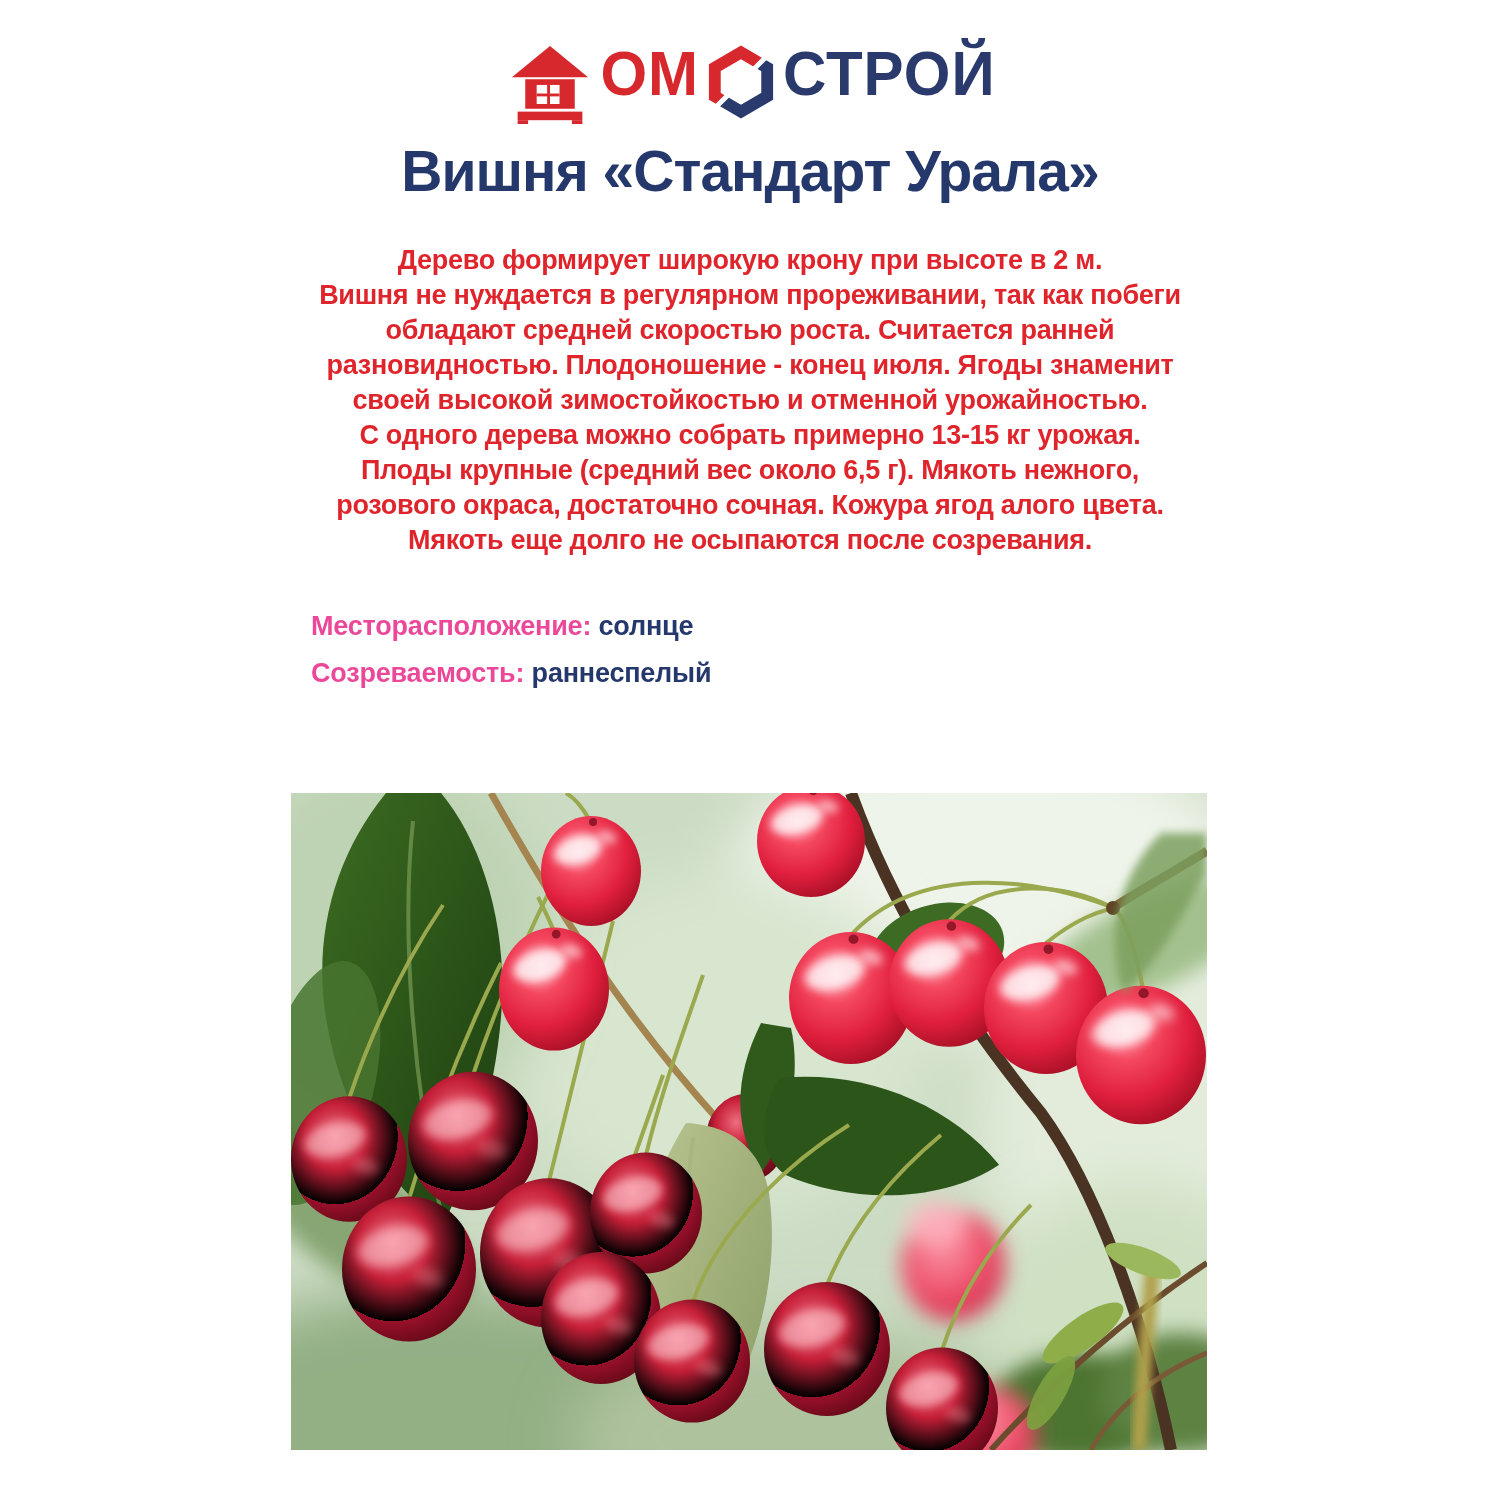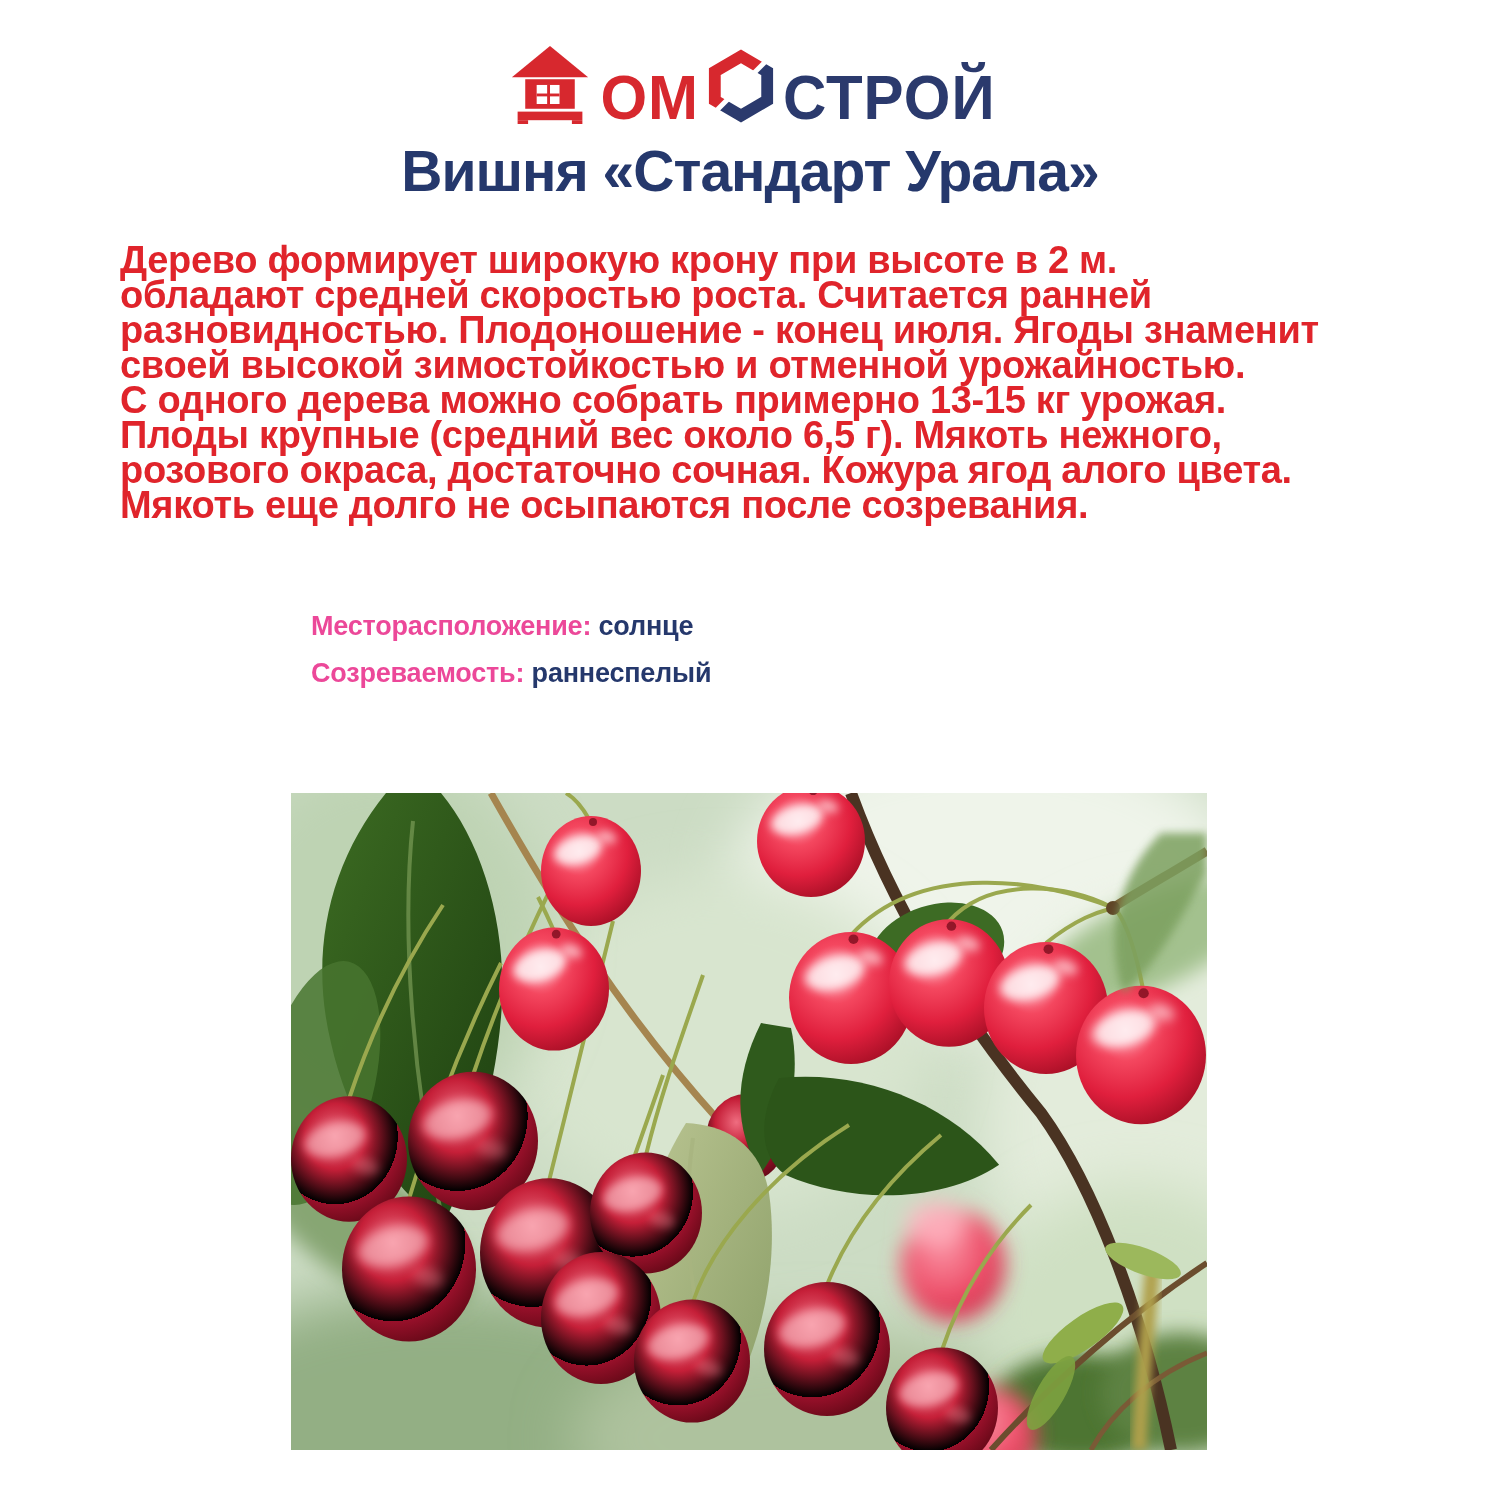--- a/index.html
+++ b/index.html
@@ -3,37 +3,37 @@
 <meta charset="utf-8">
 <style>
   html,body{margin:0;padding:0;background:#ffffff;}
   .page{
     position:relative;width:1500px;height:1500px;background:#ffffff;
     overflow:hidden;font-family:"Liberation Sans", sans-serif;
   }
   
   .logo-row{
     position:absolute;top:44px;left:0;width:100%;
-    display:flex;justify-content:center;align-items:flex-end;gap:4px;
+    display:flex;justify-content:center;align-items:flex-start;gap:4px;
   }
   .logo-word{
     font-weight:bold;font-size:60px;line-height:1;letter-spacing:1px;
     transform:scaleY(1.05);
   }
   .logo-om{color:#d7282e;}
   .logo-stroy{color:#2b3a6d;}
   
   .title{
     position:absolute;top:138px;left:0;width:100%;text-align:center;
     color:#25386c;font-size:57px;font-weight:bold;letter-spacing:-1px;
   }
   
   .desc{
-    position:absolute;top:243px;left:120px;right:120px;
-    color:#e0242b;font-weight:bold;font-size:38px;line-height:35px;
+    position:absolute;top:243px;left:120px;right:120px;text-align:center;
+    color:#e0242b;font-weight:bold;font-size:27px;line-height:35px;
     letter-spacing:-0.3px;
   }
   
   .attrs{position:absolute;top:612px;left:311px;}
   .attr-row{font-size:27px;font-weight:bold;line-height:29px;margin-bottom:18px;letter-spacing:-0.2px;}
   .attr-label{color:#ec4899;}
   .attr-value{color:#25386c;}
   
   .photo{
     position:absolute;left:291px;top:793px;width:916px;height:657px;
@@ -74,20 +74,21 @@
         <line x1="-4" y1="94" x2="94" y2="-4" stroke="#ffffff" stroke-width="6"></line>
       </svg>
     </span>
     <span class="logo-word logo-stroy">СТРОЙ</span>
   </div>
 
   <div class="title">Вишня «Стандарт Урала»</div>
 
   <div class="desc">
     <div>Дерево формирует широкую крону при высоте в 2 м.</div>
+    <div>Вишня не нуждается в регулярном прореживании, так как побеги</div>
     <div>обладают средней скоростью роста. Считается ранней</div>
     <div>разновидностью. Плодоношение - конец июля. Ягоды знаменит</div>
     <div>своей высокой зимостойкостью и отменной урожайностью.</div>
     <div>С одного дерева можно собрать примерно 13-15 кг урожая.</div>
     <div>Плоды крупные (средний вес около 6,5 г). Мякоть нежного,</div>
     <div>розового окраса, достаточно сочная. Кожура ягод алого цвета.</div>
     <div>Мякоть еще долго не осыпаются после созревания.</div>
   </div>
 
   <div class="attrs">

